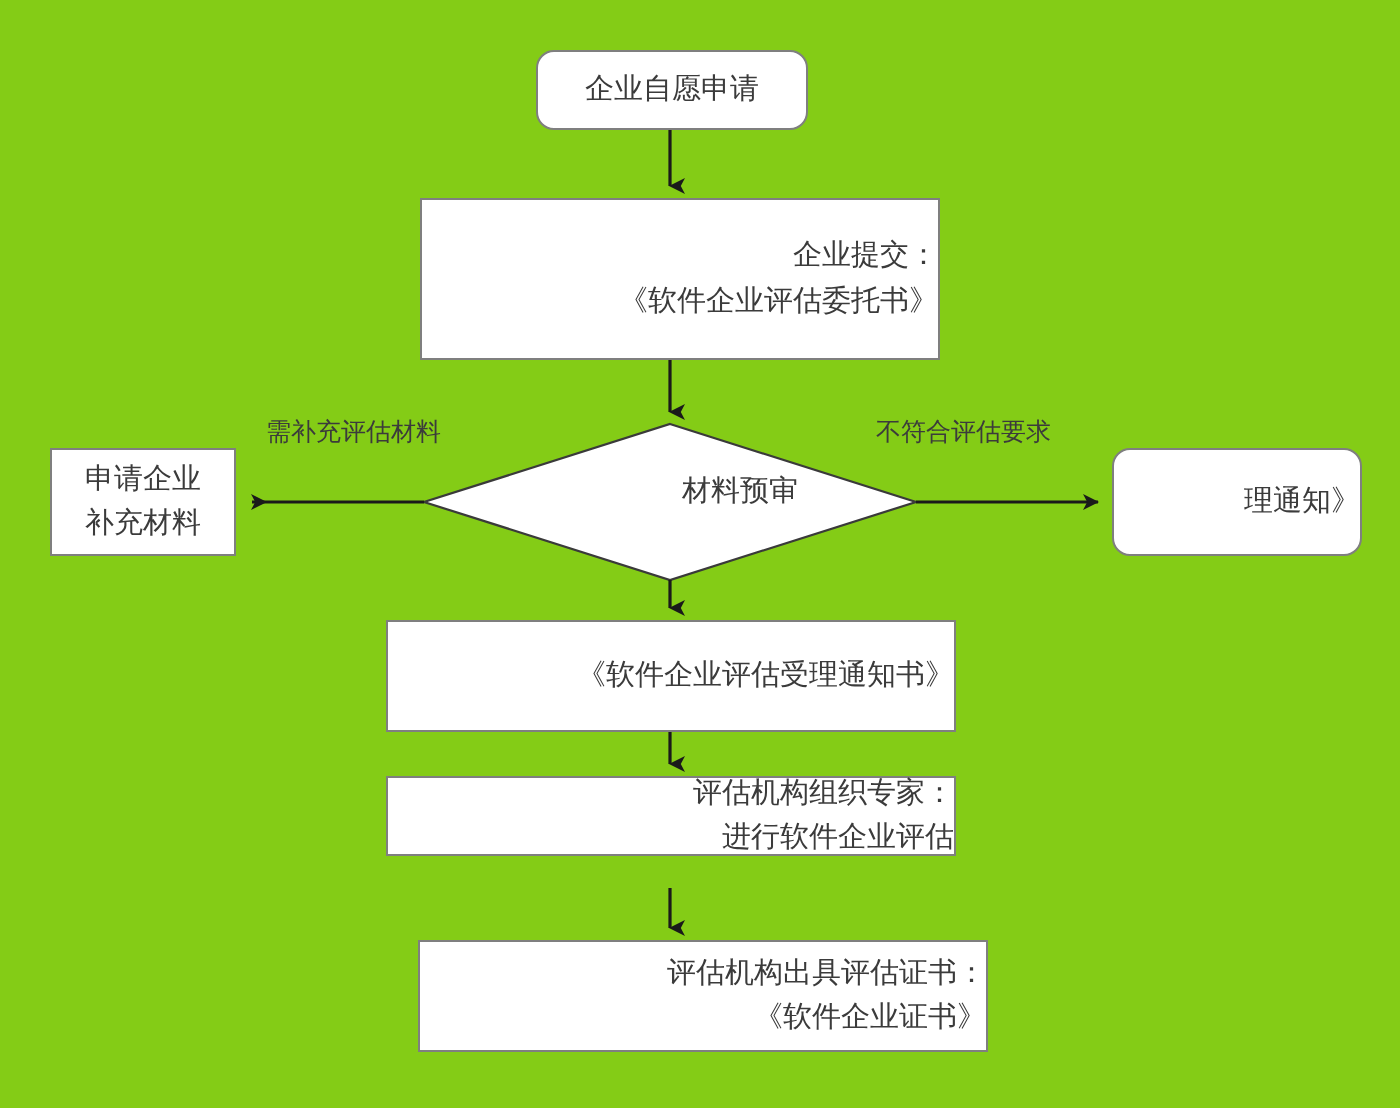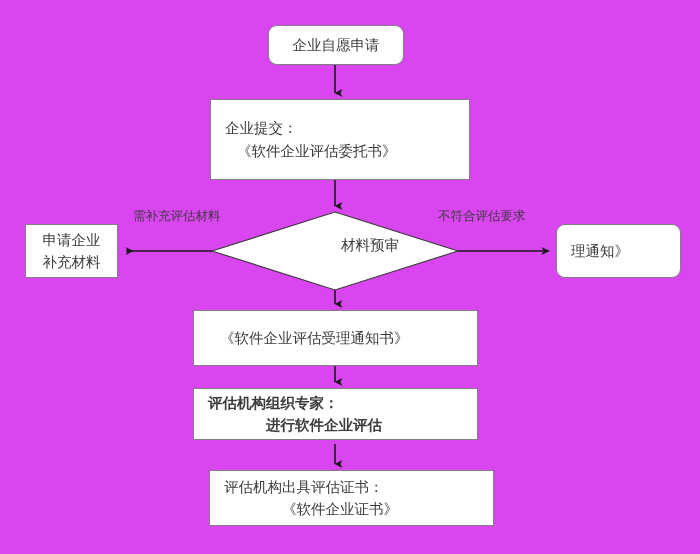--- a/index.html
+++ b/index.html
@@ -11,21 +11,21 @@
     width: 700px;
     height: 554px;
     font-family: "Liberation Serif", "DejaVu Serif", serif;
     color: #3a3a3a;
     overflow: hidden;
   }
   #flowchart-root {
     position: relative;
     width: 700px;
     height: 554px;
-    background: #d946ef;
+    background: #84cc16;
   }
   svg.edges {
     position: absolute;
     left: 0;
     top: 0;
     width: 700px;
     height: 554px;
     pointer-events: none;
   }
   .node {
@@ -39,20 +39,21 @@
   }
   .node.rounded {
     border-radius: 9px;
   }
   .node .line {
     display: block;
     font-size: 14.5px;
     line-height: 1.55;
     white-space: nowrap;
     color: #3b3b3b;
+    text-align: right;
   }
   .node.pad-left .line { padding-left: 14px; }
   .node.center-text { align-items: center; }
   .node.center-text .line { text-align: center; }
   .line.indent { padding-left: 72px !important; }
   .line.indent-sm { padding-left: 26px !important; }
 
   .edge-label {
     position: absolute;
     font-size: 12.5px;
@@ -120,21 +121,21 @@
   </div>
 
   <div class="node rounded pad-left" style="left:556px; top:224px; width:125px; height:54px;">
     <span class="line">理通知》</span>
   </div>
 
   <div class="node pad-left" style="left:193px; top:310px; width:285px; height:56px;">
     <span class="line indent-sm">《软件企业评估受理通知书》</span>
   </div>
 
-  <div class="node pad-left" style="left:193px; top:388px; width:285px; height:52px;font-weight:bold;">
+  <div class="node pad-left" style="left:193px; top:388px; width:285px; height:40px;">
     <span class="line">评估机构组织专家：</span>
     <span class="line indent">进行软件企业评估</span>
   </div>
 
   <div class="node pad-left" style="left:209px; top:470px; width:285px; height:56px;">
     <span class="line">评估机构出具评估证书：</span>
     <span class="line indent">《软件企业证书》</span>
   </div>
 
   <div class="edge-label" style="left:133px; top:209px;">需补充评估材料</div>

